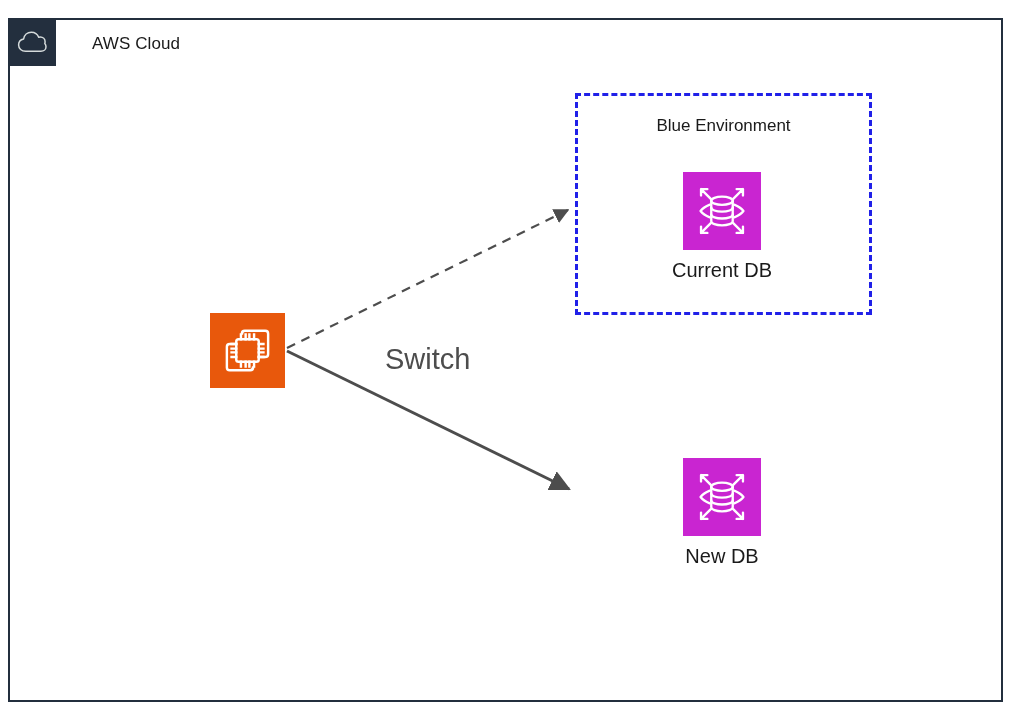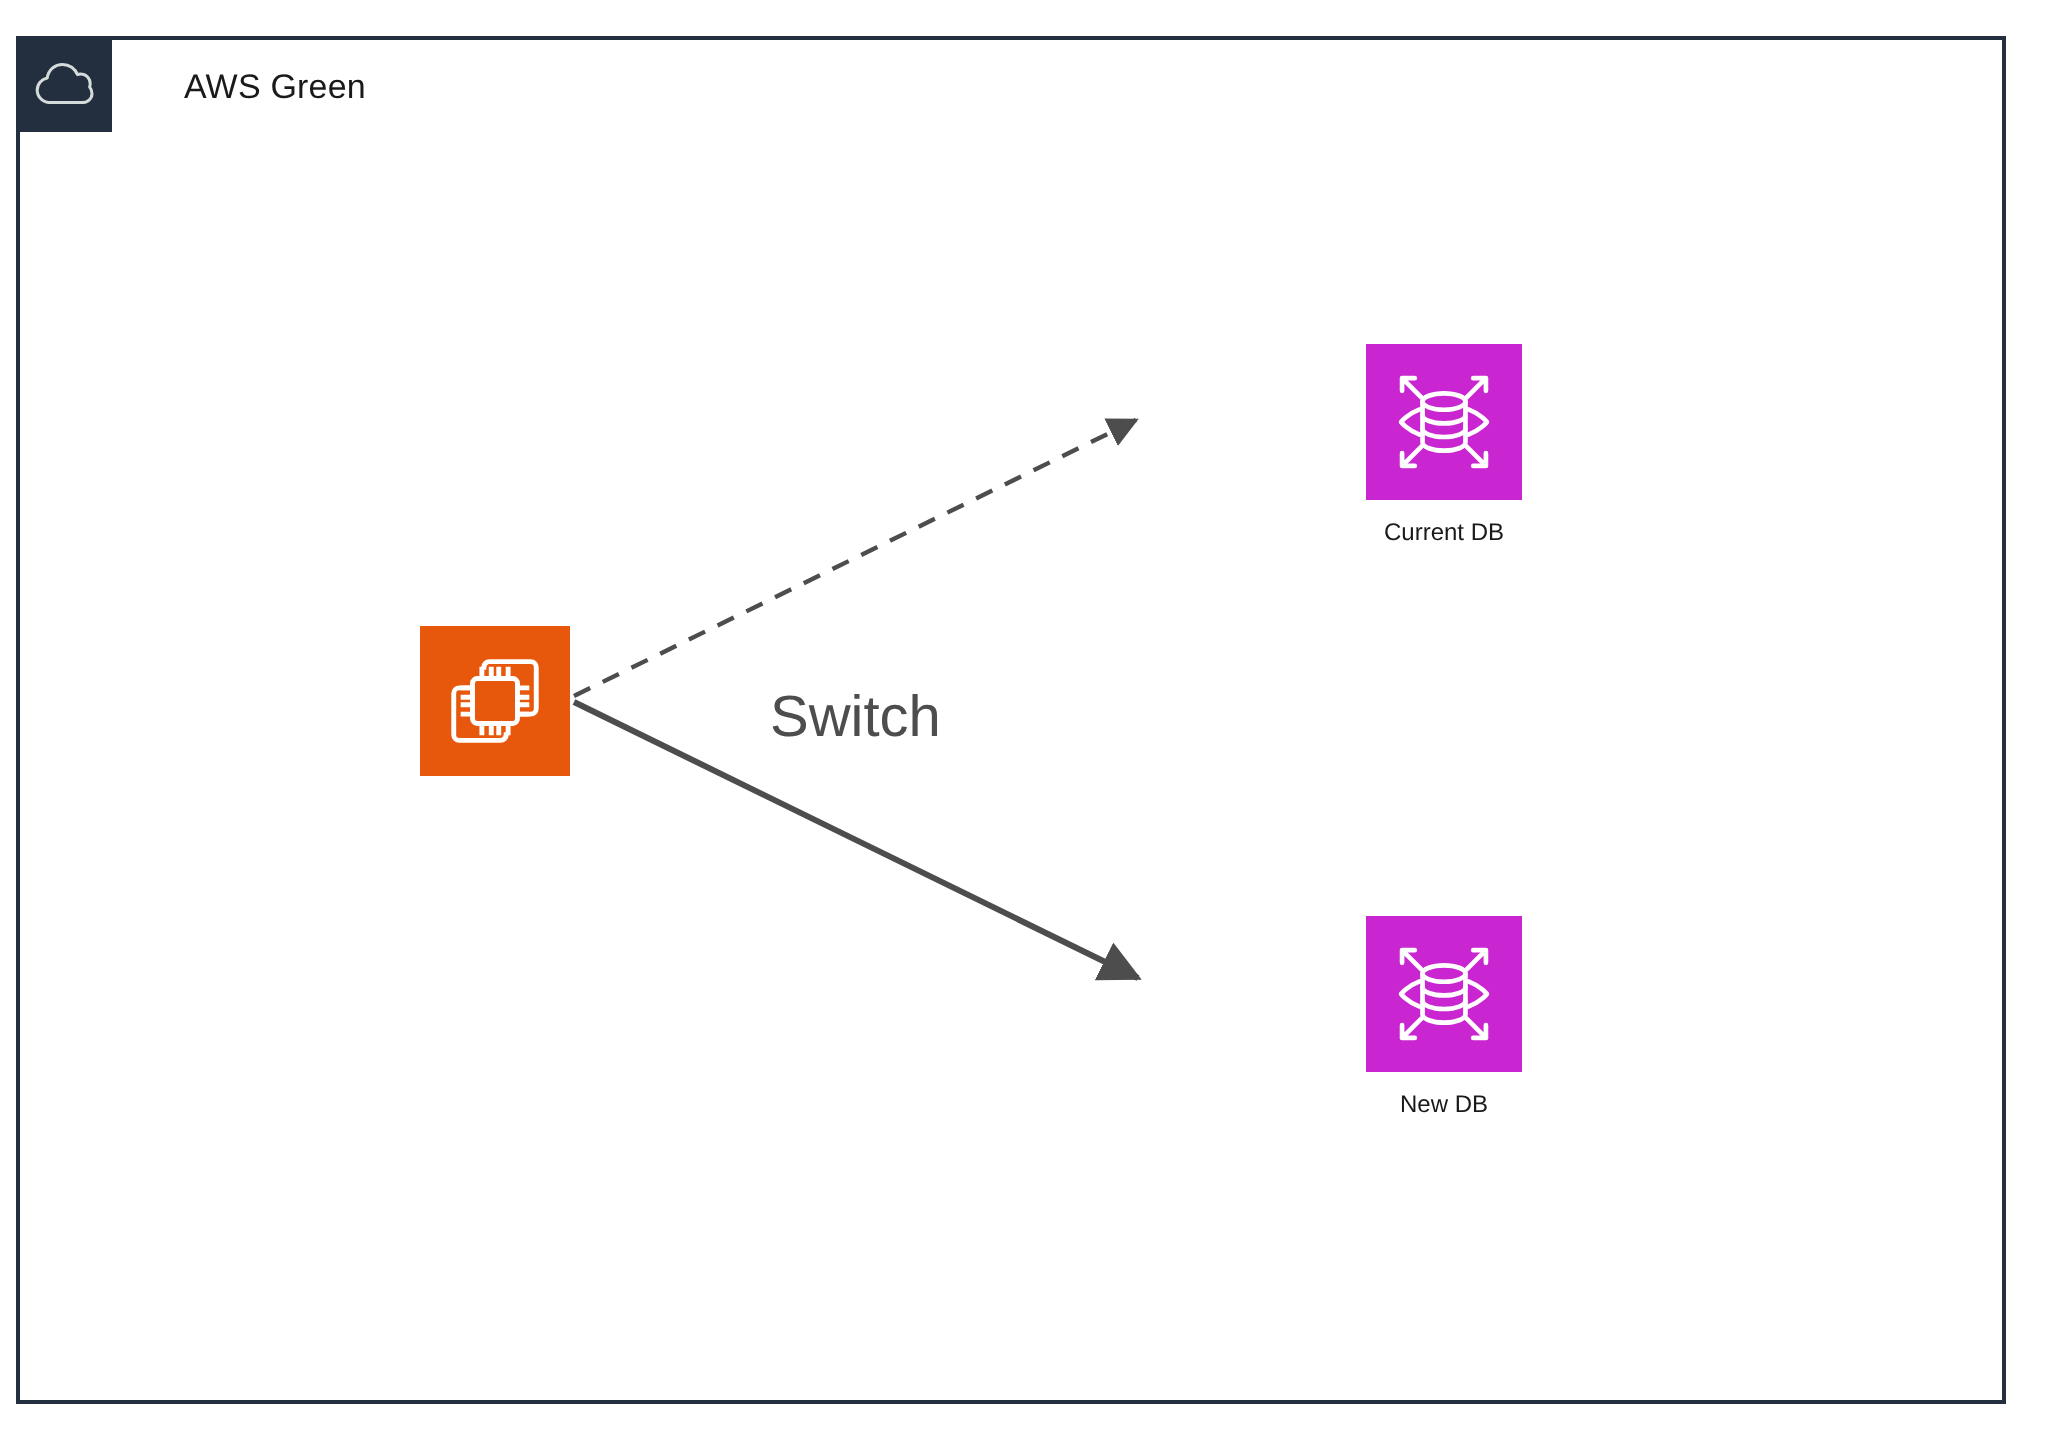--- a/index.html
+++ b/index.html
@@ -100,21 +100,21 @@
   .node.db-new     { left: 642px; top: 458px; }
 
   .node .icon-tile {
     width: 78px;
     height: 78px;
     margin: 0 auto;
     display: block;
   }
   .node .node-label {
     margin-top: 9px;
-    font-size: 12px;
+    font-size: 20px;
     color: #1A1A1A;
     white-space: nowrap;
   }
 
   
   .node.compute {
     left: 172px;
     top: 313px;
     width: 150px;
   }
@@ -151,39 +151,42 @@
   <div class="cloud-frame"></div>
 
   <div class="cloud-badge">
     <span>
       <svg width="30" height="22" viewBox="0 0 30 22" aria-hidden="true">
         <path d="M8.6 20.3C4.6 20.3 1.6 17.6 1.6 14.1c0-3.0 2.1-5.5 5.0-6.1C7.2 4.0 10.4 1.2 14.3 1.2c3.4 0 6.3 2.1 7.4 5.1 0.5-0.2 1.0-0.3 1.6-0.3 2.6 0 4.8 2.1 4.8 4.8 0 0.6-0.1 1.2-0.3 1.7 0.8 0.9 1.2 2.0 1.2 3.2 0 2.7-2.2 4.6-5.1 4.6H8.6z" fill="none" stroke="#D5DBDB" stroke-width="1.5" stroke-linejoin="round"></path>
       </svg>
     </span>
   </div>
 
-  <div class="cloud-title">AWS Green</div>
+  <div class="cloud-title">AWS Cloud</div>
 
   <svg class="connectors" viewBox="0 0 1024 718">
     <defs>
       <marker id="arrow-dashed" viewBox="0 0 10 10" refX="9" refY="5" markerWidth="7" markerHeight="7" orient="auto-start-reverse">
         <path d="M 0 0 L 10 5 L 0 10 z" fill="#4D4D4D"></path>
       </marker>
       <marker id="arrow-solid" viewBox="0 0 10 10" refX="9" refY="5" markerWidth="7" markerHeight="7" orient="auto-start-reverse">
         <path d="M 0 0 L 10 5 L 0 10 z" fill="#4D4D4D"></path>
       </marker>
     </defs>
 
     <line x1="287" y1="348" x2="568" y2="210" stroke="#4D4D4D" stroke-width="2.2" stroke-dasharray="9 7" marker-end="url(#arrow-dashed)"></line>
 
     <line x1="287" y1="351" x2="569" y2="489" stroke="#4D4D4D" stroke-width="3" marker-end="url(#arrow-solid)"></line>
   </svg>
 
   <div class="switch-label">Switch</div>
 
+  <div class="env-box blue">
+    <div class="env-title">Blue Environment</div>
+  </div>
 
   <div class="node db-current">
     <span class="icon-tile">
       <svg viewBox="0 0 80 80" width="78" height="78" aria-hidden="true">
         <rect x="0" y="0" width="80" height="80" fill="#C925D1"></rect>
         <g fill="none" stroke="#FFFFFF" stroke-width="2.4" stroke-linecap="round" stroke-linejoin="round">
 
           <path d="M27.5 33.5 C21 36 18 40 18 40 C18 40 21 44 27.5 46.5"></path>
           <path d="M52.5 33.5 C59 36 62 40 62 40 C62 40 59 44 52.5 46.5"></path>
 

